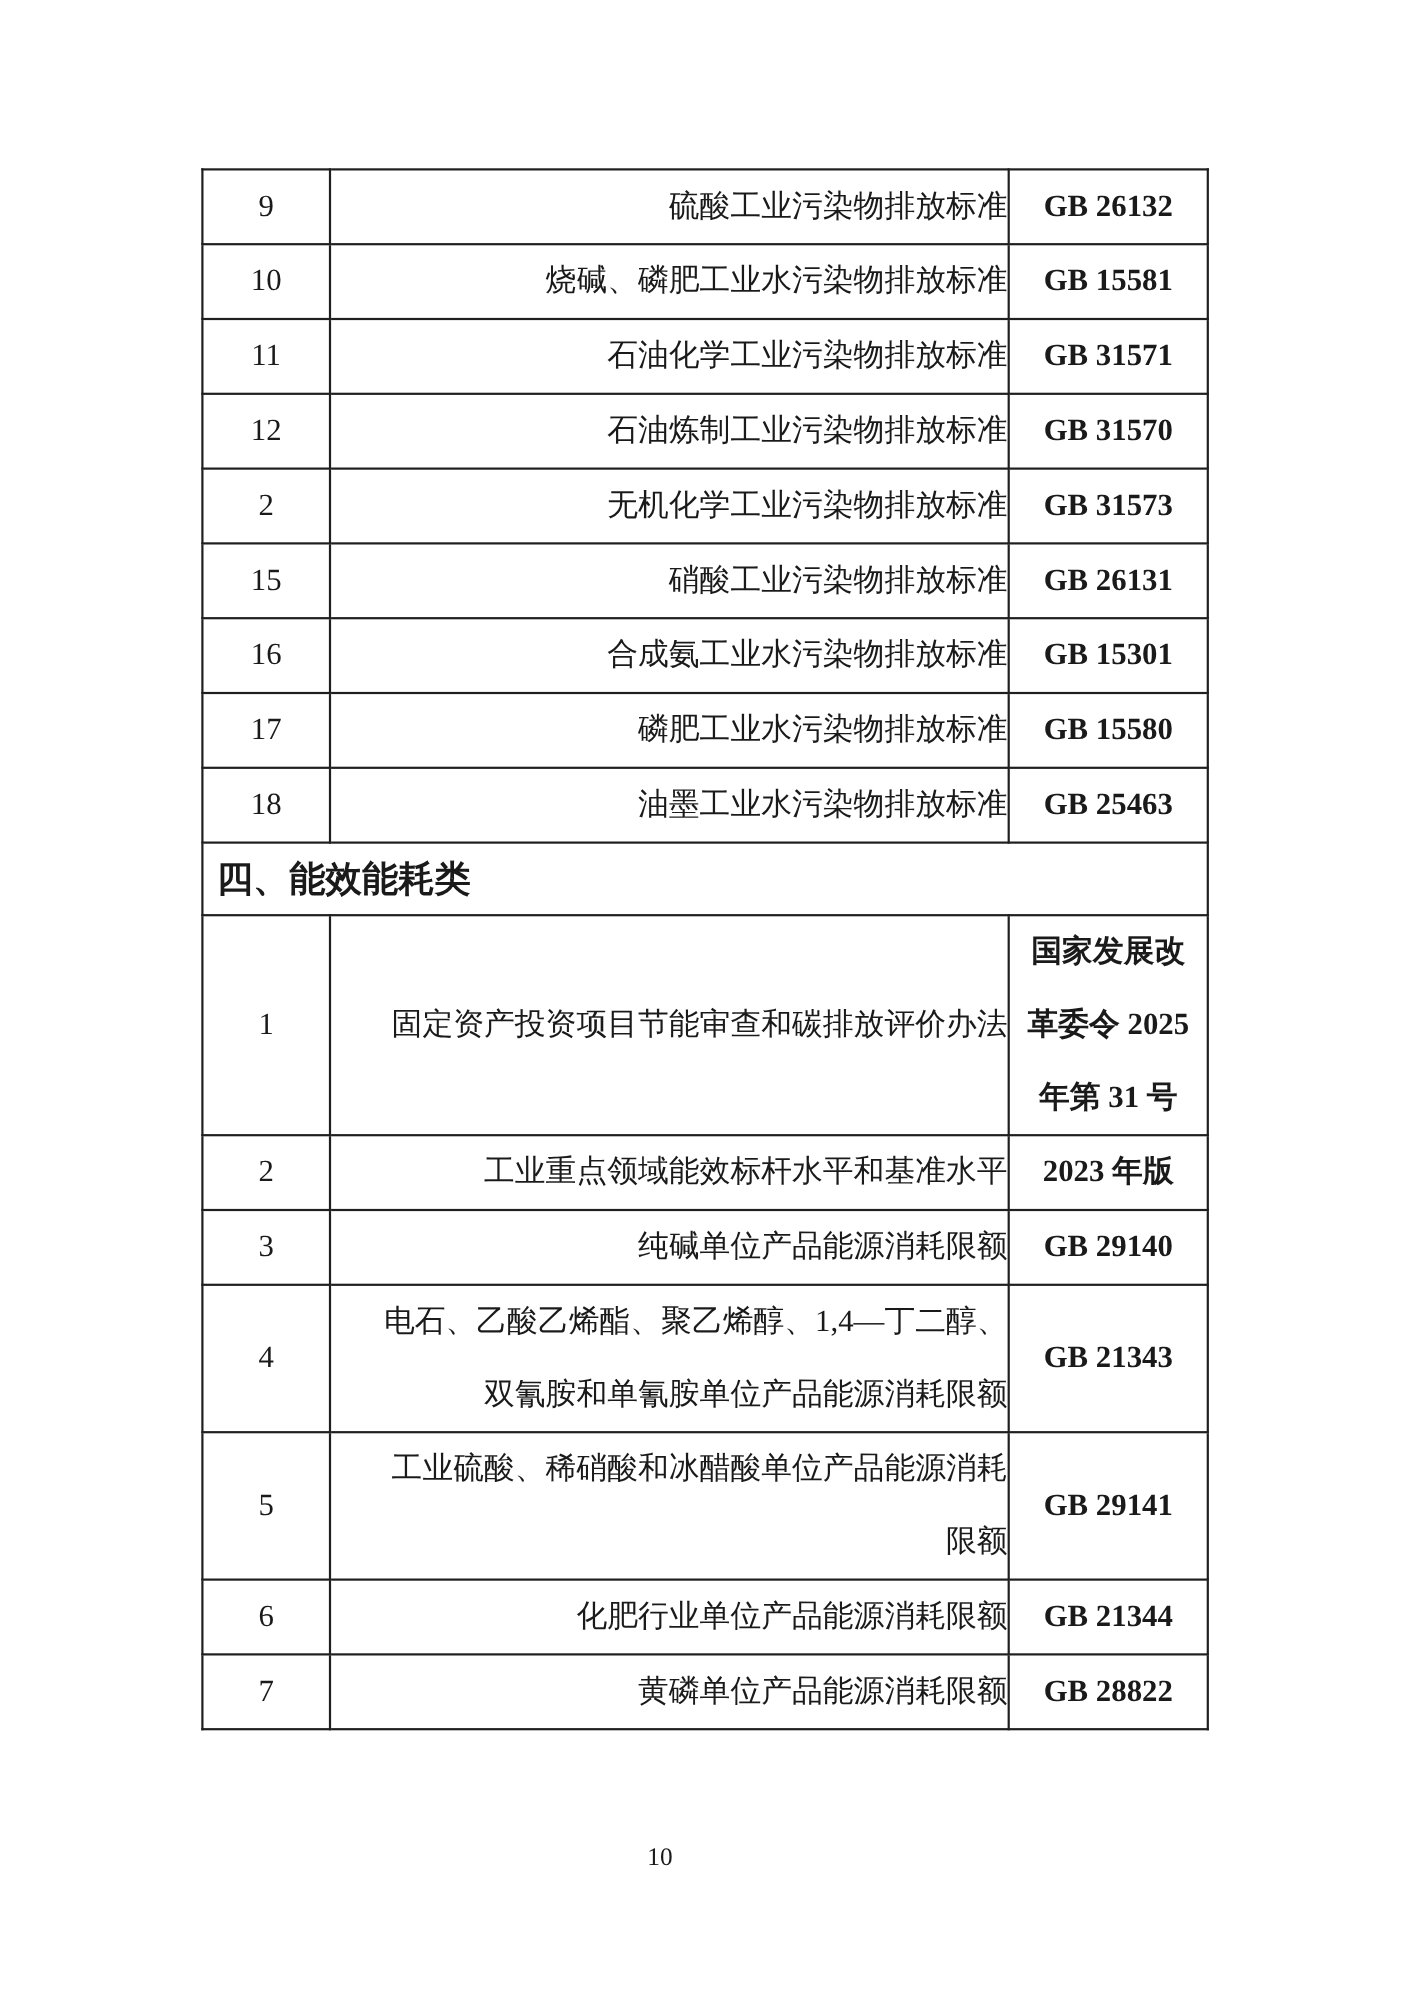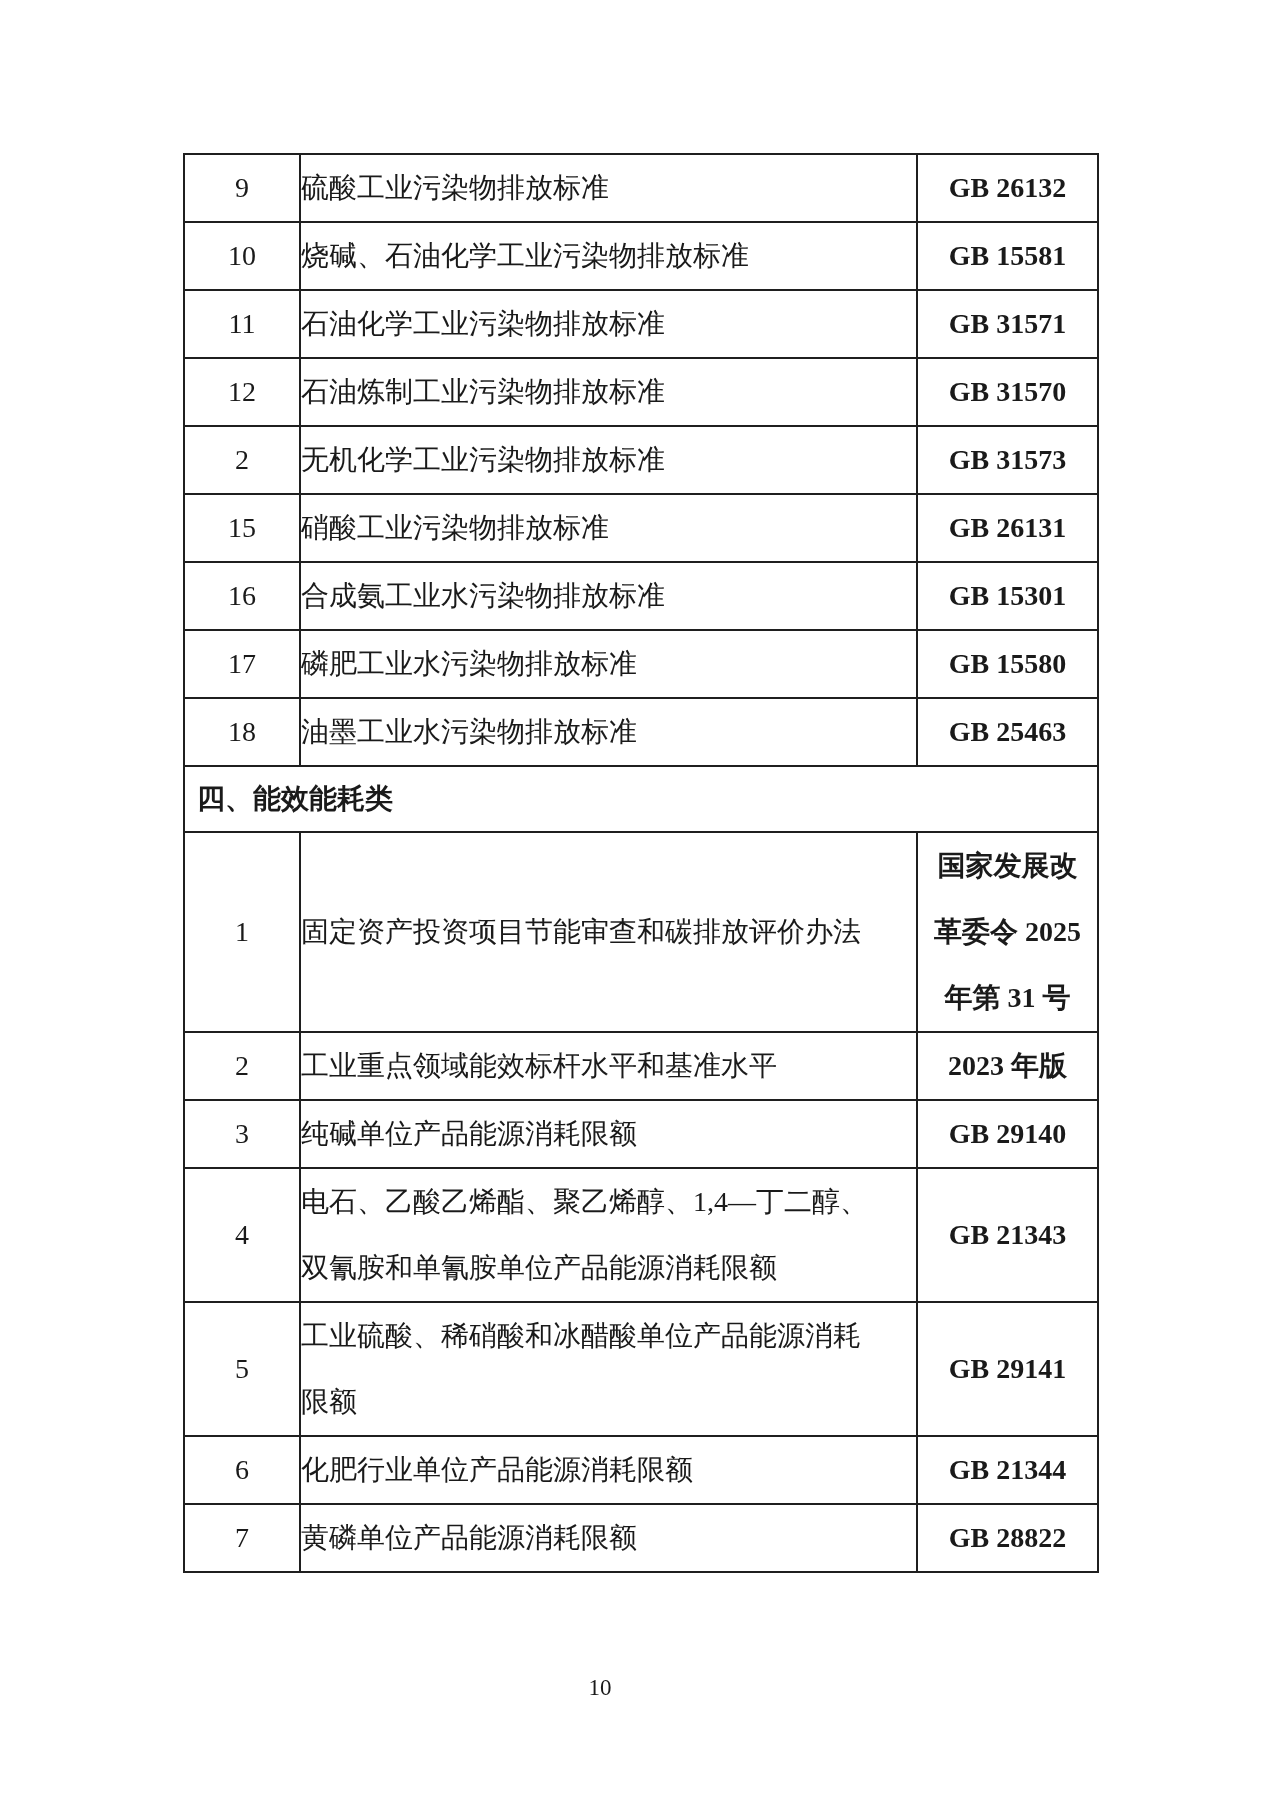--- a/index.html
+++ b/index.html
@@ -32,34 +32,34 @@
     font-size: 28px;
     line-height: 66px;
     vertical-align: middle;
     padding: 0;
     background: #ffffff;
   }
   td.col-no {
     text-align: center;
   }
   td.col-name {
-    text-align: left;
+    text-align: right;
     padding-left: 14px;
     padding-right: 8px;
   }
   td.col-std {
     text-align: center;
     padding-left: 4px;
     padding-right: 4px;
     font-weight: bold;
   }
   tr.section-header-row td {
     font-family: "Liberation Sans", "DejaVu Sans", sans-serif;
     font-weight: bold;
-    font-size: 28px;
+    font-size: 33px;
     text-align: left;
     padding-left: 12px;
     height: 64px;
     line-height: 64px;
   }
   tr.row-normal td { height: 64px; }
   .page-number {
     position: absolute;
     top: 1673px;
     left: 540px;
@@ -81,21 +81,21 @@
       <col class="c-std">
     </colgroup>
     <tbody>
         <tr class="row-normal">
           <td class="col-no">9</td>
           <td class="col-name">硫酸工业污染物排放标准</td>
           <td class="col-std">GB 26132</td>
         </tr>
         <tr class="row-normal">
           <td class="col-no">10</td>
-          <td class="col-name">烧碱、石油化学工业污染物排放标准</td>
+          <td class="col-name">烧碱、磷肥工业水污染物排放标准</td>
           <td class="col-std">GB 15581</td>
         </tr>
         <tr class="row-normal">
           <td class="col-no">11</td>
           <td class="col-name">石油化学工业污染物排放标准</td>
           <td class="col-std">GB 31571</td>
         </tr>
         <tr class="row-normal">
           <td class="col-no">12</td>
           <td class="col-name">石油炼制工业污染物排放标准</td>

